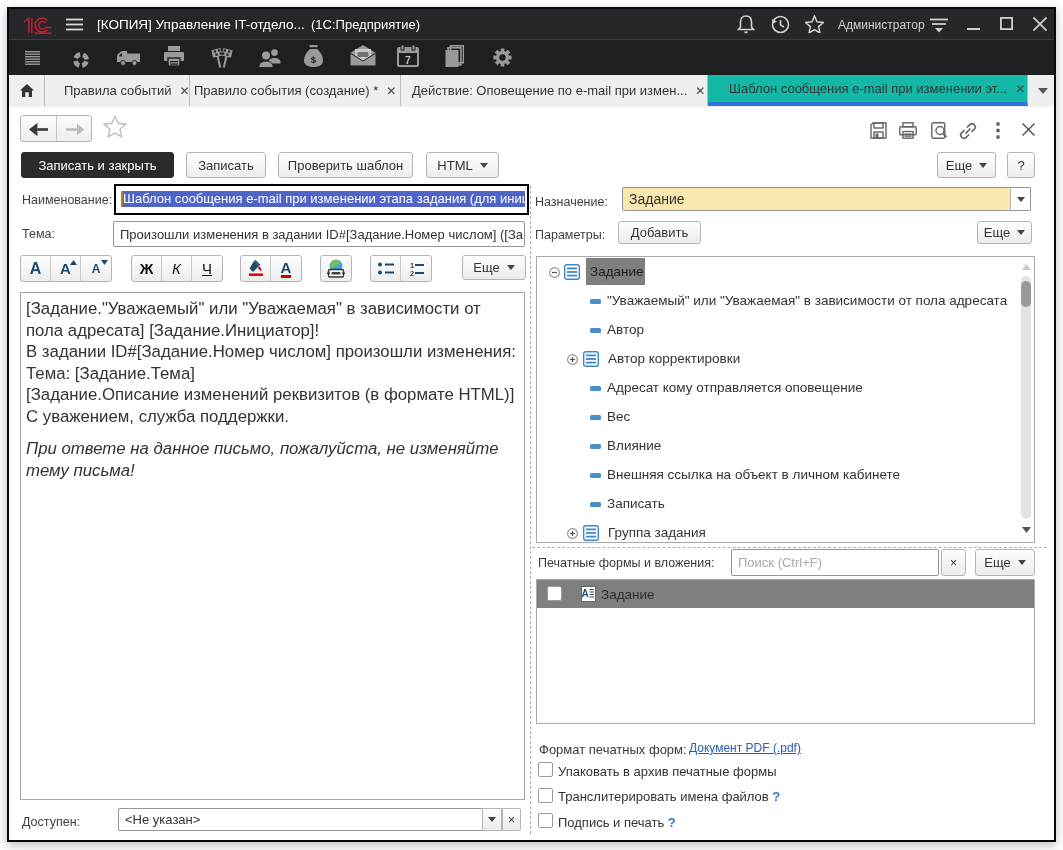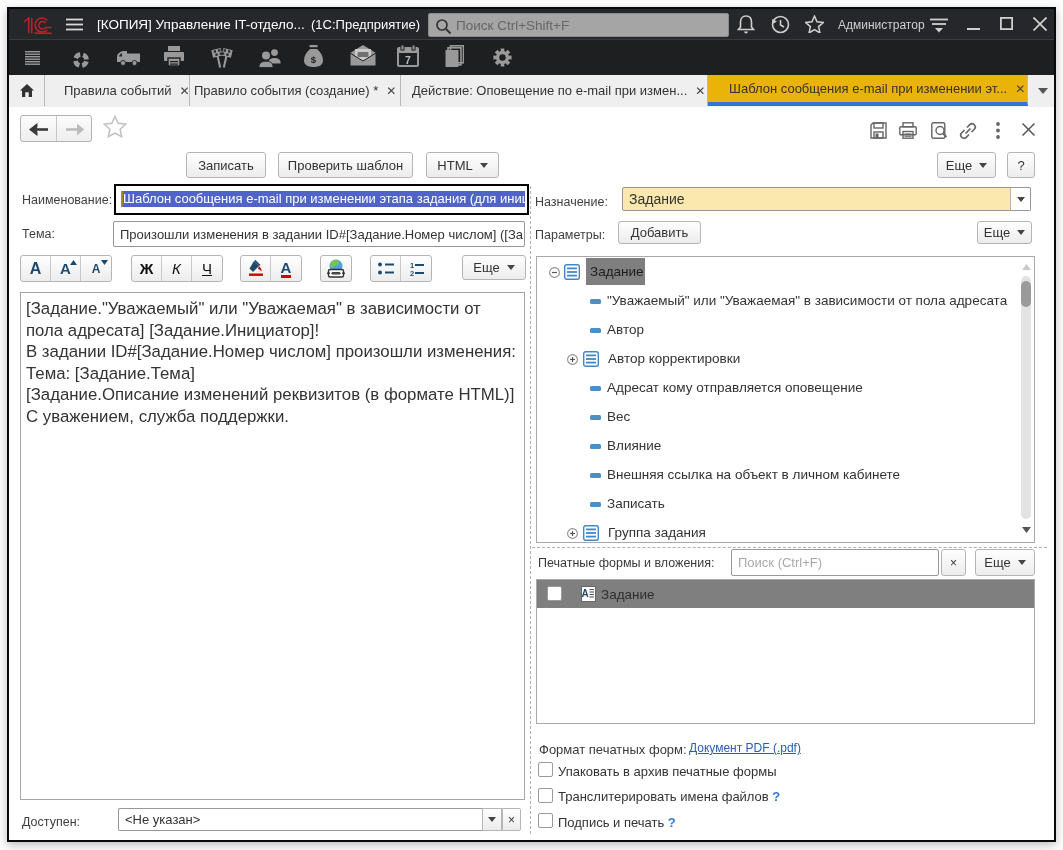--- a/index.html
+++ b/index.html
@@ -11,21 +11,21 @@
 .titlebar { position:absolute; left:0; top:0; width:100%; height:31px; background:#26272a; border-bottom:1px solid #3a3b3e; }
 .tbtext { position:absolute; top:8px; font-size:13.5px; color:#ffffff; white-space:nowrap; }
 .searchbox { position:absolute; left:419px; top:4px; width:301px; height:24px; background:#a5a5a5; border:1px solid #8a8a8a; border-radius:2px; }
 .searchbox .ph { position:absolute; left:27px; top:4px; font-size:13.5px; color:#666; }
 
 .toolbar2 { position:absolute; left:0; top:31px; width:100%; height:35px; background:#1e1f21; }
 
 .tabbar { position:absolute; left:0; top:66px; width:100%; height:32px; background:#efefef; }
 .tab { position:absolute; top:0; height:31px; border-right:1px solid #b9b9b9; font-size:13px; color:#333; display:flex; align-items:center; white-space:nowrap; overflow:hidden; }
 .tab .x { color:#444; font-size:12px; margin-left:auto; padding-left:8px; }
-.tab.active { background:#eab308; border-bottom:4px solid #2e75d8; }
+.tab.active { background:#14b8a6; border-bottom:4px solid #2e75d8; }
 
 .formheader { position:absolute; left:0; top:98px; width:100%; height:42px; background:#fff; }
 .navgrp { position:absolute; left:11px; top:8px; width:72px; height:27px; border:1px solid #b3b3b3; border-radius:3px; background:linear-gradient(#fcfcfc,#eee); }
 .navgrp .sep { position:absolute; left:35px; top:0; width:1px; height:100%; background:#c6c6c6; }
 .htitle { position:absolute; left:127px; top:12px; font-size:18px; color:#333; white-space:nowrap; }
 
 .btnrow { position:absolute; left:0; top:137px; width:100%; height:43px; background:#fff; }
 .btn { position:absolute; height:26px; border:1px solid #b5b5b5; border-radius:3px; background:linear-gradient(#fefefe,#ececec); font-size:13px; color:#333; display:flex; align-items:center; justify-content:center; white-space:nowrap; }
 .btn.dark { background:#2b2b2b; border-color:#2b2b2b; color:#fff; }
 .caret { display:inline-block; width:0; height:0; border-left:4px solid transparent; border-right:4px solid transparent; border-top:5px solid #444; margin-left:7px; }
@@ -65,27 +65,20 @@
         </svg>
     <svg class="abs" style="left:57px;top:9px" width="17" height="13" viewBox="0 0 17 13">
           <g stroke="#d9d9d9" stroke-width="1.8">
             <line x1="0" y1="1.5" x2="17" y2="1.5"></line>
             <line x1="0" y1="6.5" x2="17" y2="6.5"></line>
             <line x1="0" y1="11.5" x2="17" y2="11.5"></line>
           </g>
         </svg>
     <div class="tbtext" style="left:88px">[КОПИЯ] Управление IT-отдело...</div>
     <div class="tbtext" style="left:302px;font-size:13px">(1С:Предприятие)</div>
-    <div class="searchbox">
-      <svg class="abs" style="left:6px;top:4px" width="17" height="17" viewBox="0 0 17 17">
-            <circle cx="7" cy="7" r="5" fill="none" stroke="#333" stroke-width="1.7"></circle>
-            <line x1="11" y1="11" x2="15.5" y2="15.5" stroke="#333" stroke-width="2"></line>
-          </svg>
-      <div class="ph">Поиск Ctrl+Shift+F</div>
-    </div>
     <div id="tb-right">
       <svg class="abs" style="left:728px;top:6px" width="18" height="19" viewBox="0 0 18 19">
             <path d="M9 1 C5.5 1 3.5 3.5 3.5 7 L3.5 12 L1.5 14.5 L16.5 14.5 L14.5 12 L14.5 7 C14.5 3.5 12.5 1 9 1 Z" fill="none" stroke="#cfcfcf" stroke-width="1.6"></path>
             <path d="M7 16.5 C7.3 17.8 8 18.4 9 18.4 C10 18.4 10.7 17.8 11 16.5 Z" fill="#cfcfcf"></path>
           </svg>
       <svg class="abs" style="left:762px;top:6px" width="19" height="19" viewBox="0 0 19 19">
             <circle cx="9.5" cy="9.5" r="8" fill="none" stroke="#cfcfcf" stroke-width="1.6"></circle>
             <path d="M9.5 5 L9.5 10 L13 12" fill="none" stroke="#cfcfcf" stroke-width="1.6"></path>
             <path d="M1 4 L1.5 9 L6 6.5 Z" fill="#cfcfcf"></path>
           </svg>
@@ -273,20 +266,21 @@
       <svg class="abs" style="left:1013px;top:16px" width="13" height="13" viewBox="0 0 13 13">
             <g stroke="#555" stroke-width="1.5">
               <line x1="0.5" y1="0.5" x2="12.5" y2="12.5"></line>
               <line x1="12.5" y1="0.5" x2="0.5" y2="12.5"></line>
             </g>
           </svg>
     </div>
   </div>
 
   <div class="btnrow">
+    <div class="btn dark" style="left:12px;top:6px;width:153px">Записать и закрыть</div>
     <div class="btn" style="left:177px;top:6px;width:80px">Записать</div>
     <div class="btn" style="left:269px;top:6px;width:135px">Проверить шаблон</div>
     <div class="btn" style="left:417px;top:6px;width:73px">HTML<span class="caret"></span></div>
     <div class="btn" style="left:928px;top:6px;width:59px">Еще<span class="caret"></span></div>
     <div class="btn" style="left:998px;top:6px;width:28px">?</div>
   </div>
 
   <div id="formbody">
     <div class="dashv" style="left:521px;top:177px;height:648px"></div>
     <div class="dashh" style="left:523px;top:538px;width:515px"></div>
@@ -377,20 +371,22 @@
     <div class="btn" style="left:453px;top:246px;width:64px;height:25px">Еще<span class="caret"></span></div>
 
     <div class="abs" style="left:11px;top:283px;width:505px;height:508px;border:1px solid #a6a6a6;background:#fff;font-size:16.8px;color:#333;line-height:21.5px;padding:5px 0 0 5px;white-space:nowrap">
 [Задание."Уважаемый" или "Уважаемая" в зависимости от<br>
 пола адресата] [Задание.Инициатор]!<br>
 В задании ID#[Задание.Номер числом] произошли изменения:<br>
 Тема: [Задание.Тема]<br>
 [Задание.Описание изменений реквизитов (в формате HTML)]<br>
 С уважением, служба поддержки.<br>
 <span style="display:block;height:11px"></span>
+<i>При ответе на данное письмо, пожалуйста, не изменяйте<br>
+тему письма!</i>
     </div>
 
     <div class="label" style="left:13px;top:806px">Доступен:</div>
     <div class="input" style="left:109px;top:799px;width:364px;height:23px;border-right:none;border-radius:2px 0 0 2px">&lt;Не указан&gt;</div>
     <div class="btn" style="left:473px;top:799px;width:20px;height:23px;border-radius:0">
           <span class="caret" style="margin-left:0"></span>
         </div>
     <div class="btn" style="left:493px;top:799px;width:19px;height:23px;border-radius:0 2px 2px 0;font-size:12px">×</div>
 
     <div class="label" style="left:526px;top:186px">Назначение:</div>

